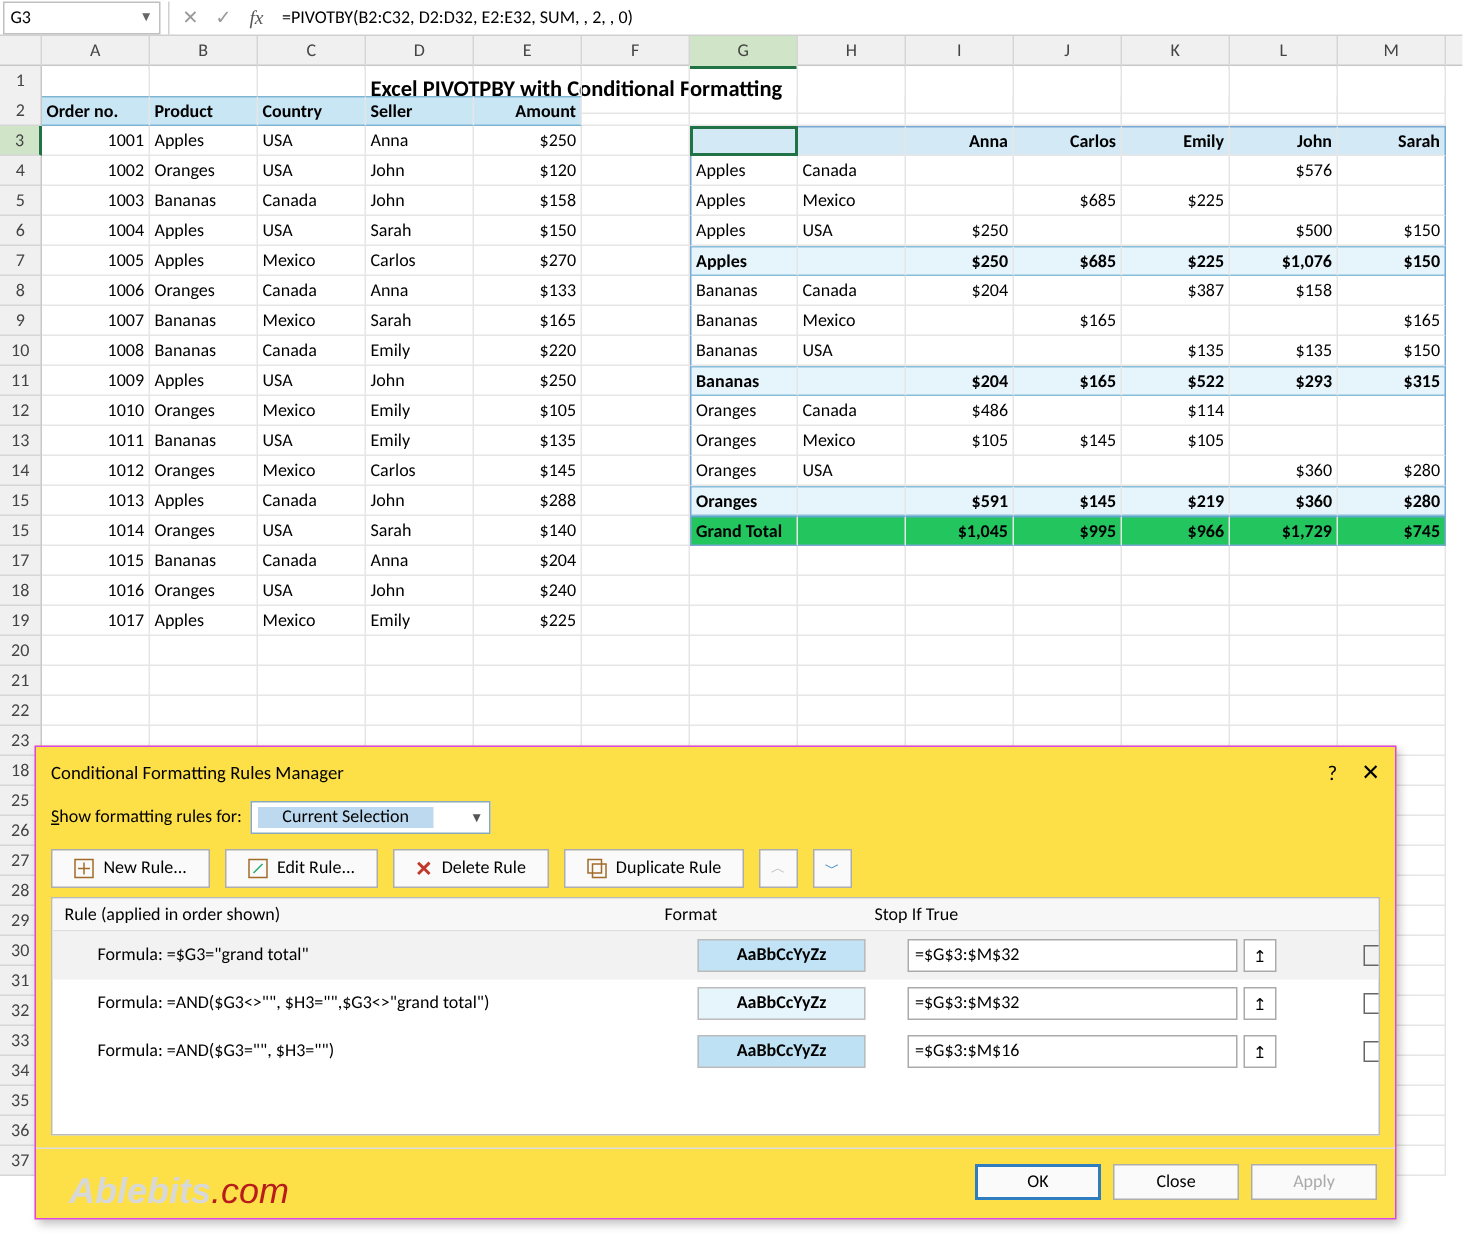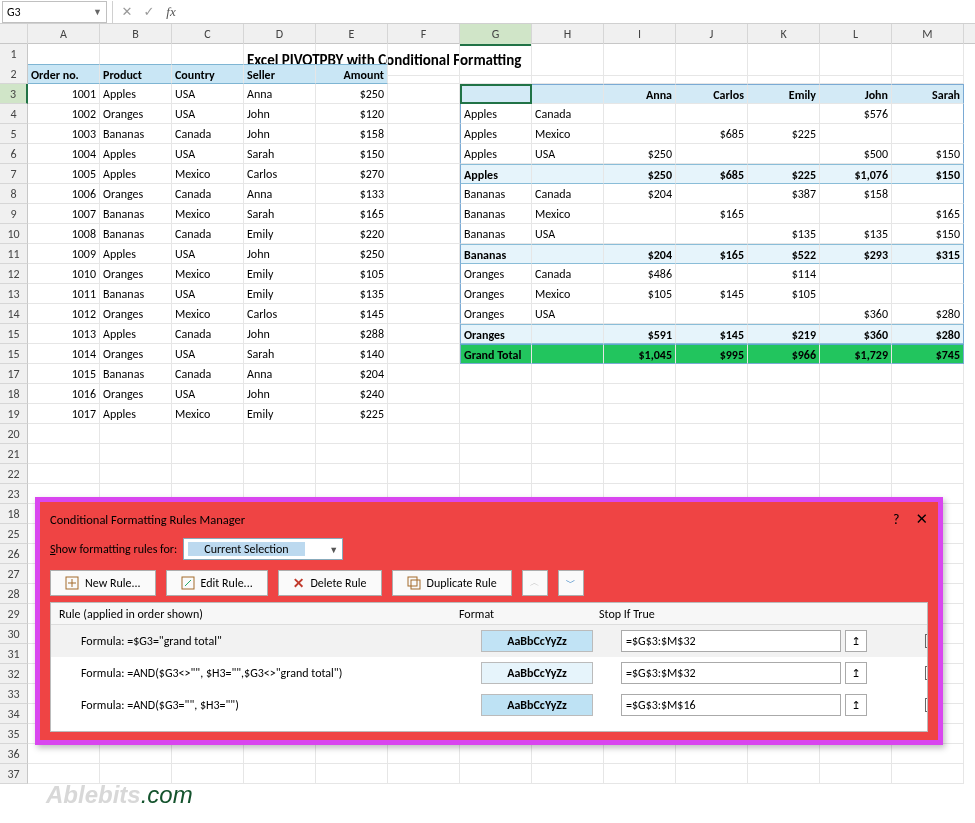--- a/index.html
+++ b/index.html
@@ -100,25 +100,25 @@
 
 .active-cell { border: 2px solid #217346 !important; }
 .spill-border-top { border-top: 1px solid #7aaad4; }
 .spill-border-left { border-left: 1px solid #7aaad4; }
 .spill-border-right { border-right: 1px solid #7aaad4; }
 .spill-border-bottom { border-bottom: 1px solid #7aaad4; }
 
 
 .dialog {
   position: absolute;
-  left: 35px;
+  left: 23px;
   top: 497px;
   width: 908px;
-  background: #ef4444;
-  border: 5px solid #d946ef;
+  background: #fde047;
+  border: 1px solid #d946ef;
   box-shadow: 2px 3px 6px rgba(0,0,0,0.25);
   font-size: 12px;
 }
 .dlg-title {
   display: flex;
   justify-content: space-between;
   align-items: center;
   padding: 8px 10px 6px 10px;
   font-size: 12.5px;
 }
@@ -137,21 +137,21 @@
 
 .btn-row { display: flex; gap: 10px; margin-bottom: 6px; align-items: center; }
 .tbtn {
   border: 1px solid #adadad; background: #fafafa; height: 26px;
   display: flex; align-items: center; gap: 6px; padding: 0 14px;
 }
 .tbtn svg { width: 14px; height: 14px; }
 .sqbtn { border: 1px solid #adadad; background: #fafafa; width: 26px; height: 26px; display:flex; align-items:center; justify-content:center; }
 
 .rules-table {
-  border: 1px solid #bbb; background: #fff; height: 130px; overflow: hidden;
+  border: 1px solid #bbb; background: #fff; height: 159px; overflow: hidden;
 }
 .rt-head {
   display: grid; grid-template-columns: 400px 140px 280px 80px;
   background: #f7f7f7; border-bottom: 1px solid #ddd; height: 22px; align-items: center;
   padding-left: 8px; gap: 0;
 }
 .rt-head div { font-size: 12px; }
 .rt-row {
   display: grid; grid-template-columns: 400px 140px 280px 80px;
   height: 32px; align-items: center; padding-left: 30px;
@@ -170,41 +170,42 @@
 .fbtn { width: 84px; height: 24px; border: 1px solid #adadad; background:#fafafa; display:flex; align-items:center; justify-content:center; }
 .fbtn.primary { border: 2px solid #2f7dc1; }
 .fbtn.disabled { color:#aaa; }
 
 
 .watermark {
   position:absolute; left: 46px; bottom: 14px;
   font-size: 24px; font-style: italic; font-weight: bold;
   color: #d8d8d8; font-family: 'Segoe UI', sans-serif;
 }
-.watermark .dim { color: #14532d; font-weight: normal; }
+.watermark .dim { color: #b91c1c; font-weight: normal; }
 
 
 .icn-new rect { fill:none; stroke:#a36b2a; } .icn-new line{stroke:#a36b2a;}
 .icn-edit rect{fill:none; stroke:#a36b2a;} .icn-edit path{stroke:#2a6; fill:none;}
 .icn-del { color:#c0392b; font-size: 14px; font-weight: bold; }
 .icn-dup rect{fill:none; stroke:#a36b2a;}
 
 </style>
 </head>
 <body>
 
 <div class="formula-bar">
   <div class="name-box">
     <span>G3</span>
     <span class="chev">▼</span>
   </div>
   <div class="fb-sep"></div>
   <div class="fb-btn x">✕</div>
   <div class="fb-btn ck">✓</div>
   <div class="fb-btn fx">fx</div>
+  <div class="formula-text">=PIVOTBY(B2:C32, D2:D32, E2:E32, SUM, , 2, , 0)</div>
 </div>
 
 <div class="col-headers" id="colheaders">
     <div></div>
     <div class="hdr">A</div>
     <div class="hdr">B</div>
     <div class="hdr">C</div>
     <div class="hdr">D</div>
     <div class="hdr">E</div>
     <div class="hdr">F</div>
@@ -836,17 +837,22 @@
                 <span style="font-size:11px">↥</span>
               </div>
             </div>
             <div>
               <div class="stop-chk"></div>
             </div>
           </div>
         </div>
     </div>
   </div>
+  <div class="dlg-foot">
+    <div class="fbtn primary">OK</div>
+    <div class="fbtn">Close</div>
+    <div class="fbtn disabled">Apply</div>
+  </div>
 </div>
 
 <div class="watermark">
   <span>Ablebits</span><span class="dim">.com</span>
 </div>
 
 </body></html>

